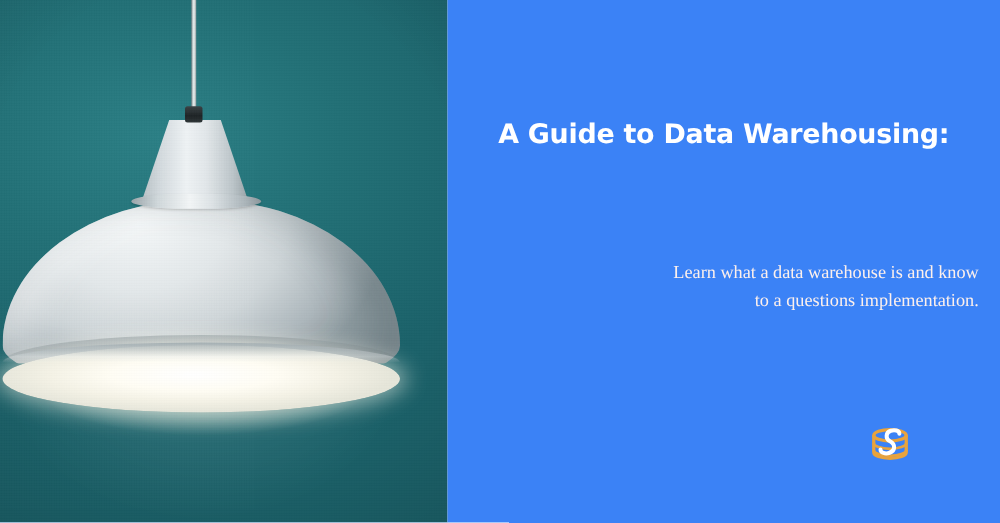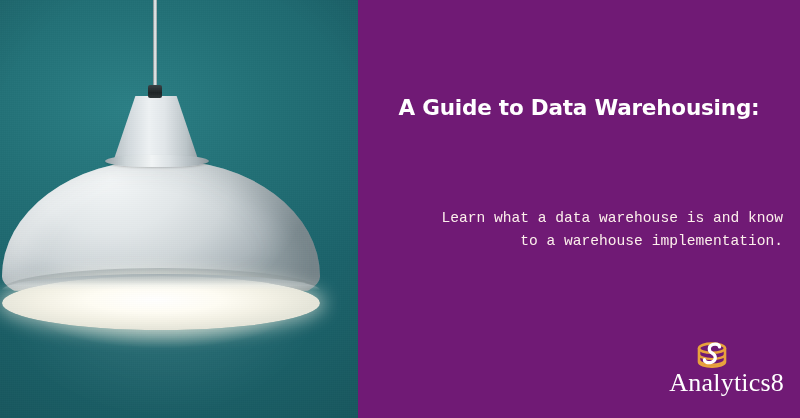--- a/index.html
+++ b/index.html
@@ -117,21 +117,21 @@
     width: 318px; height: 16px;
     background: linear-gradient(180deg, rgba(160,172,177,.85) 0%, rgba(225,231,233,.35) 70%, rgba(255,255,255,0) 100%);
     border-radius: 50% / 100% 100% 0 0;
   }
 
   
   #content-panel {
     position: absolute;
     left: 358px; top: 0;
     width: 442px; height: 418px;
-    background: #701a75;
+    background: #3b82f6;
   }
 
   #headline {
     position: absolute;
     left: 12px;
     top: 80px;
     width: 418px;
     text-align: center;
     color: #ffffff;
     font-family: "DejaVu Sans", sans-serif;
@@ -142,21 +142,21 @@
   }
   #headline .hl-line { display: block; white-space: nowrap; }
 
   #subcopy {
     position: absolute;
     left: 40px;
     top: 192px;
     width: 385px;
     text-align: right;
     color: #fdf0ec;
-    font-family: Liberation Mono, monospace;
+    font-family: Liberation Serif, serif;
     font-weight: normal;
     font-size: 14.6px;
     line-height: 23.5px;
   }
   #subcopy .sc-line { display: block; white-space: nowrap; }
 
   
   #logo {
     position: absolute;
     left: 640px;
@@ -207,32 +207,31 @@
   </div>
 
   <div id="content-panel">
 
     <h1 id="headline">
       <span class="hl-line">A Guide to Data Warehousing:</span>
     </h1>
 
     <p id="subcopy">
       <span class="sc-line">Learn what a data warehouse is and know</span>
-      <span class="sc-line">to a warehouse implementation.</span>
+      <span class="sc-line">to a questions implementation.</span>
     </p>
 
   </div>
 
   <div id="logo">
     <div id="logo-mark">
       <svg viewBox="0 0 40 28" width="40" height="28" aria-hidden="true">
         <ellipse cx="20" cy="6.2" rx="13" ry="4.6" fill="none" stroke="#e8a33d" stroke-width="2.6"></ellipse>
         <path d="M7 6.2 V20 a13 4.6 0 0 0 26 0 V6.2" fill="none" stroke="#e8a33d" stroke-width="2.6"></path>
         <path d="M7 12.4 a13 4.6 0 0 0 26 0" fill="none" stroke="#e8a33d" stroke-width="2.2"></path>
         <path d="M7 18.0 a13 4.6 0 0 0 26 0" fill="none" stroke="#e8a33d" stroke-width="2.2"></path>
         <path d="M27.5 5.0 C27.5 2.3 23.5 1.6 20.6 2.6 C16.4 4.1 16.2 9.0 20.0 11.0
                  C24.6 13.4 24.3 18.6 19.7 20.2 C16.3 21.4 12.4 20.3 12.4 17.6" fill="none" stroke="#ffffff" stroke-width="3.2" stroke-linecap="round"></path>
       </svg>
     </div>
-    <div id="logo-wordmark">Analytics8</div>
   </div>
 
 </div>
 
 </body></html>

